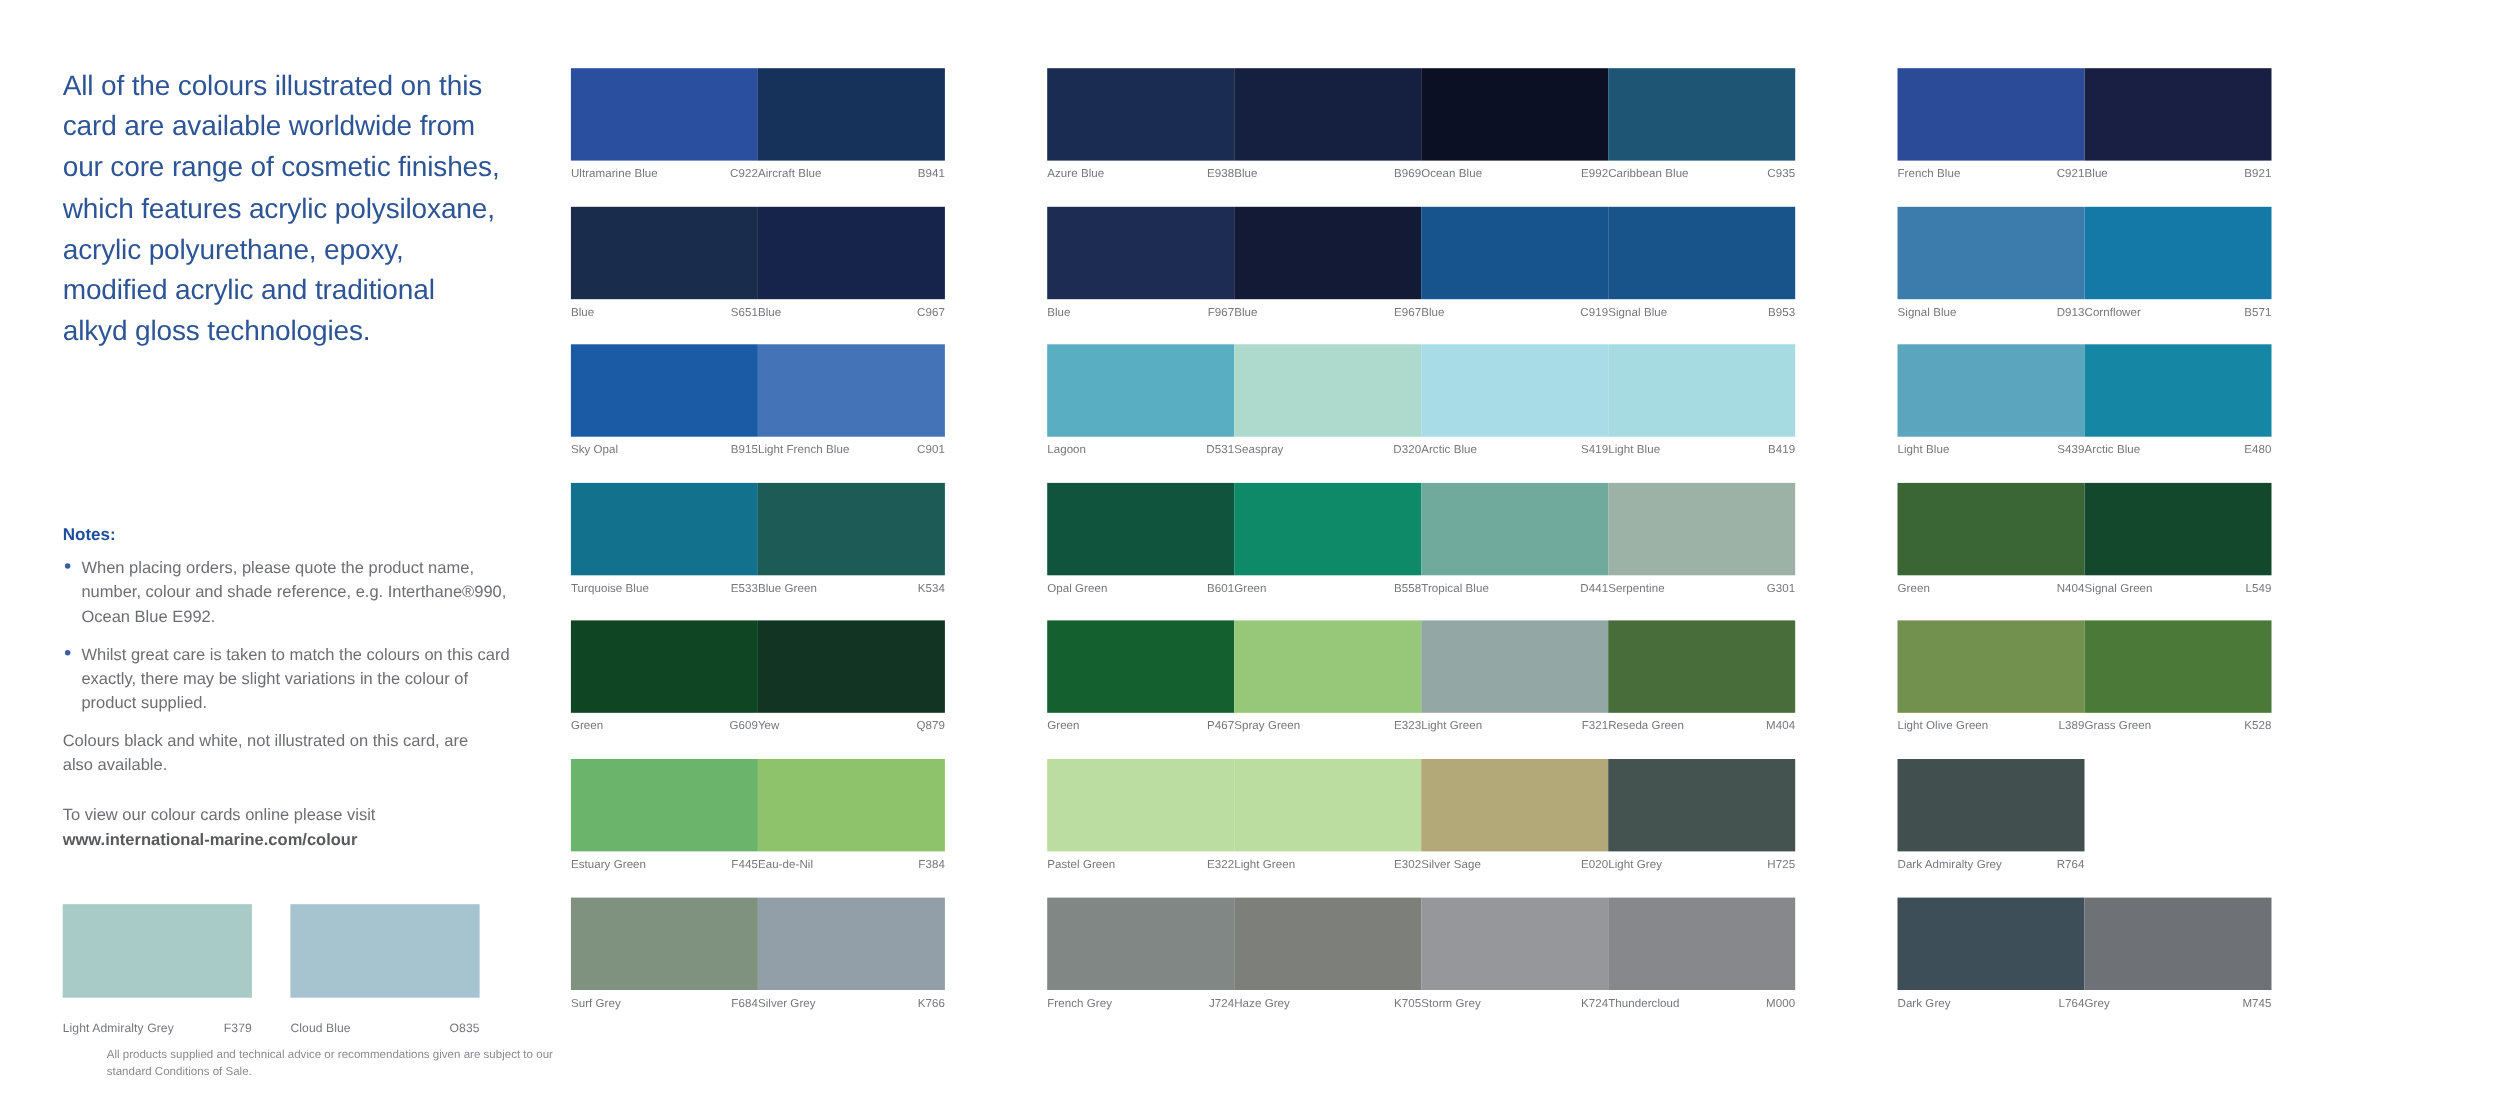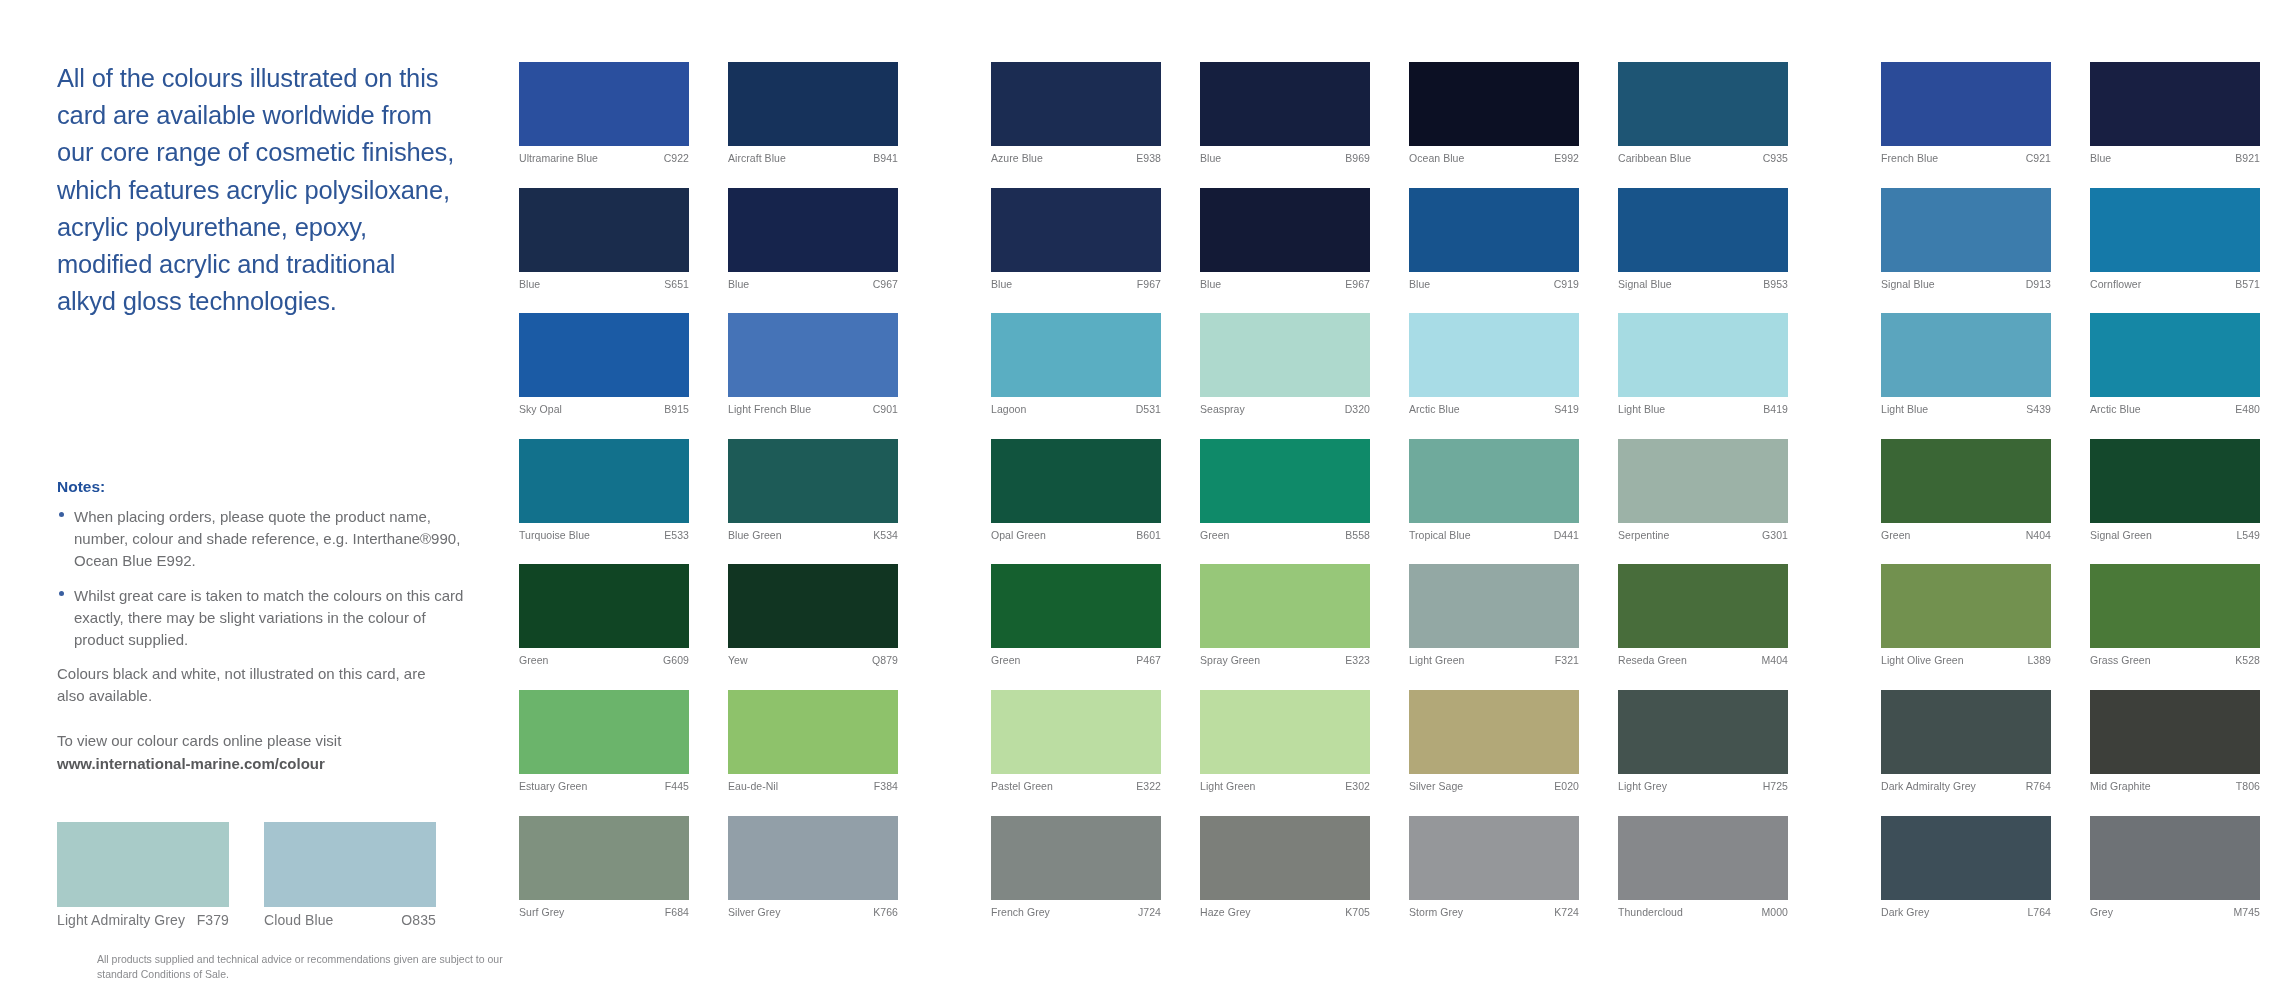--- a/index.html
+++ b/index.html
@@ -75,22 +75,22 @@
   #feature-swatches{
     position:absolute;
     left:2px; top:822px;
     display:flex;
     gap:35px;
   }
   .feature-swatch{width:172px;}
   .feature-chip{width:172px;height:85px;}
   .feature-label-row{
     display:flex;justify-content:space-between;
-    margin-top:5px;
-    font-size:14px;color:#76777a;
+    margin-top:22px;
+    font-size:11px;color:#76777a;
     letter-spacing:0.1px;
     align-items:flex-end;
   }
 
   #footer-disclaimer{
     position:absolute;
     left:2px; top:952px; width:420px;
     font-size:10.5px;color:#8a8b8e;
     line-height:1.42;
     margin-left:40px;
@@ -101,21 +101,20 @@
     position:absolute;
     left:519px; top:62px;
     width:1716px;
   }
   .swatch-row{
     display:flex;
     height:125.6px;
   }
   .swatch-cell{
     width:170px;
-    margin-right:39px;
   }
   .swatch-cell.gap-after{ margin-right:93px; }
   .swatch-cell:last-child{ margin-right:0; }
 
   .swatch-chip{
     width:170px;height:84px;
   }
   .swatch-meta{
     display:flex;
     justify-content:space-between;
@@ -510,27 +509,20 @@
           <span class="swatch-code">H725</span>
         </div>
       </div>
       <div class="swatch-cell">
         <div class="swatch-chip" style="background: rgb(65, 79, 78);"></div>
         <div class="swatch-meta">
           <span class="swatch-name">Dark Admiralty Grey</span>
           <span class="swatch-code">R764</span>
         </div>
       </div>
-      <div class="swatch-cell">
-        <div class="swatch-chip" style="background: rgb(61, 63, 58);"></div>
-        <div class="swatch-meta">
-          <span class="swatch-name">Mid Graphite</span>
-          <span class="swatch-code">T806</span>
-        </div>
-      </div>
     </div>
     <div class="swatch-row">
       <div class="swatch-cell">
         <div class="swatch-chip" style="background: rgb(127, 145, 127);"></div>
         <div class="swatch-meta">
           <span class="swatch-name">Surf Grey</span>
           <span class="swatch-code">F684</span>
         </div>
       </div>
       <div class="swatch-cell gap-after">

